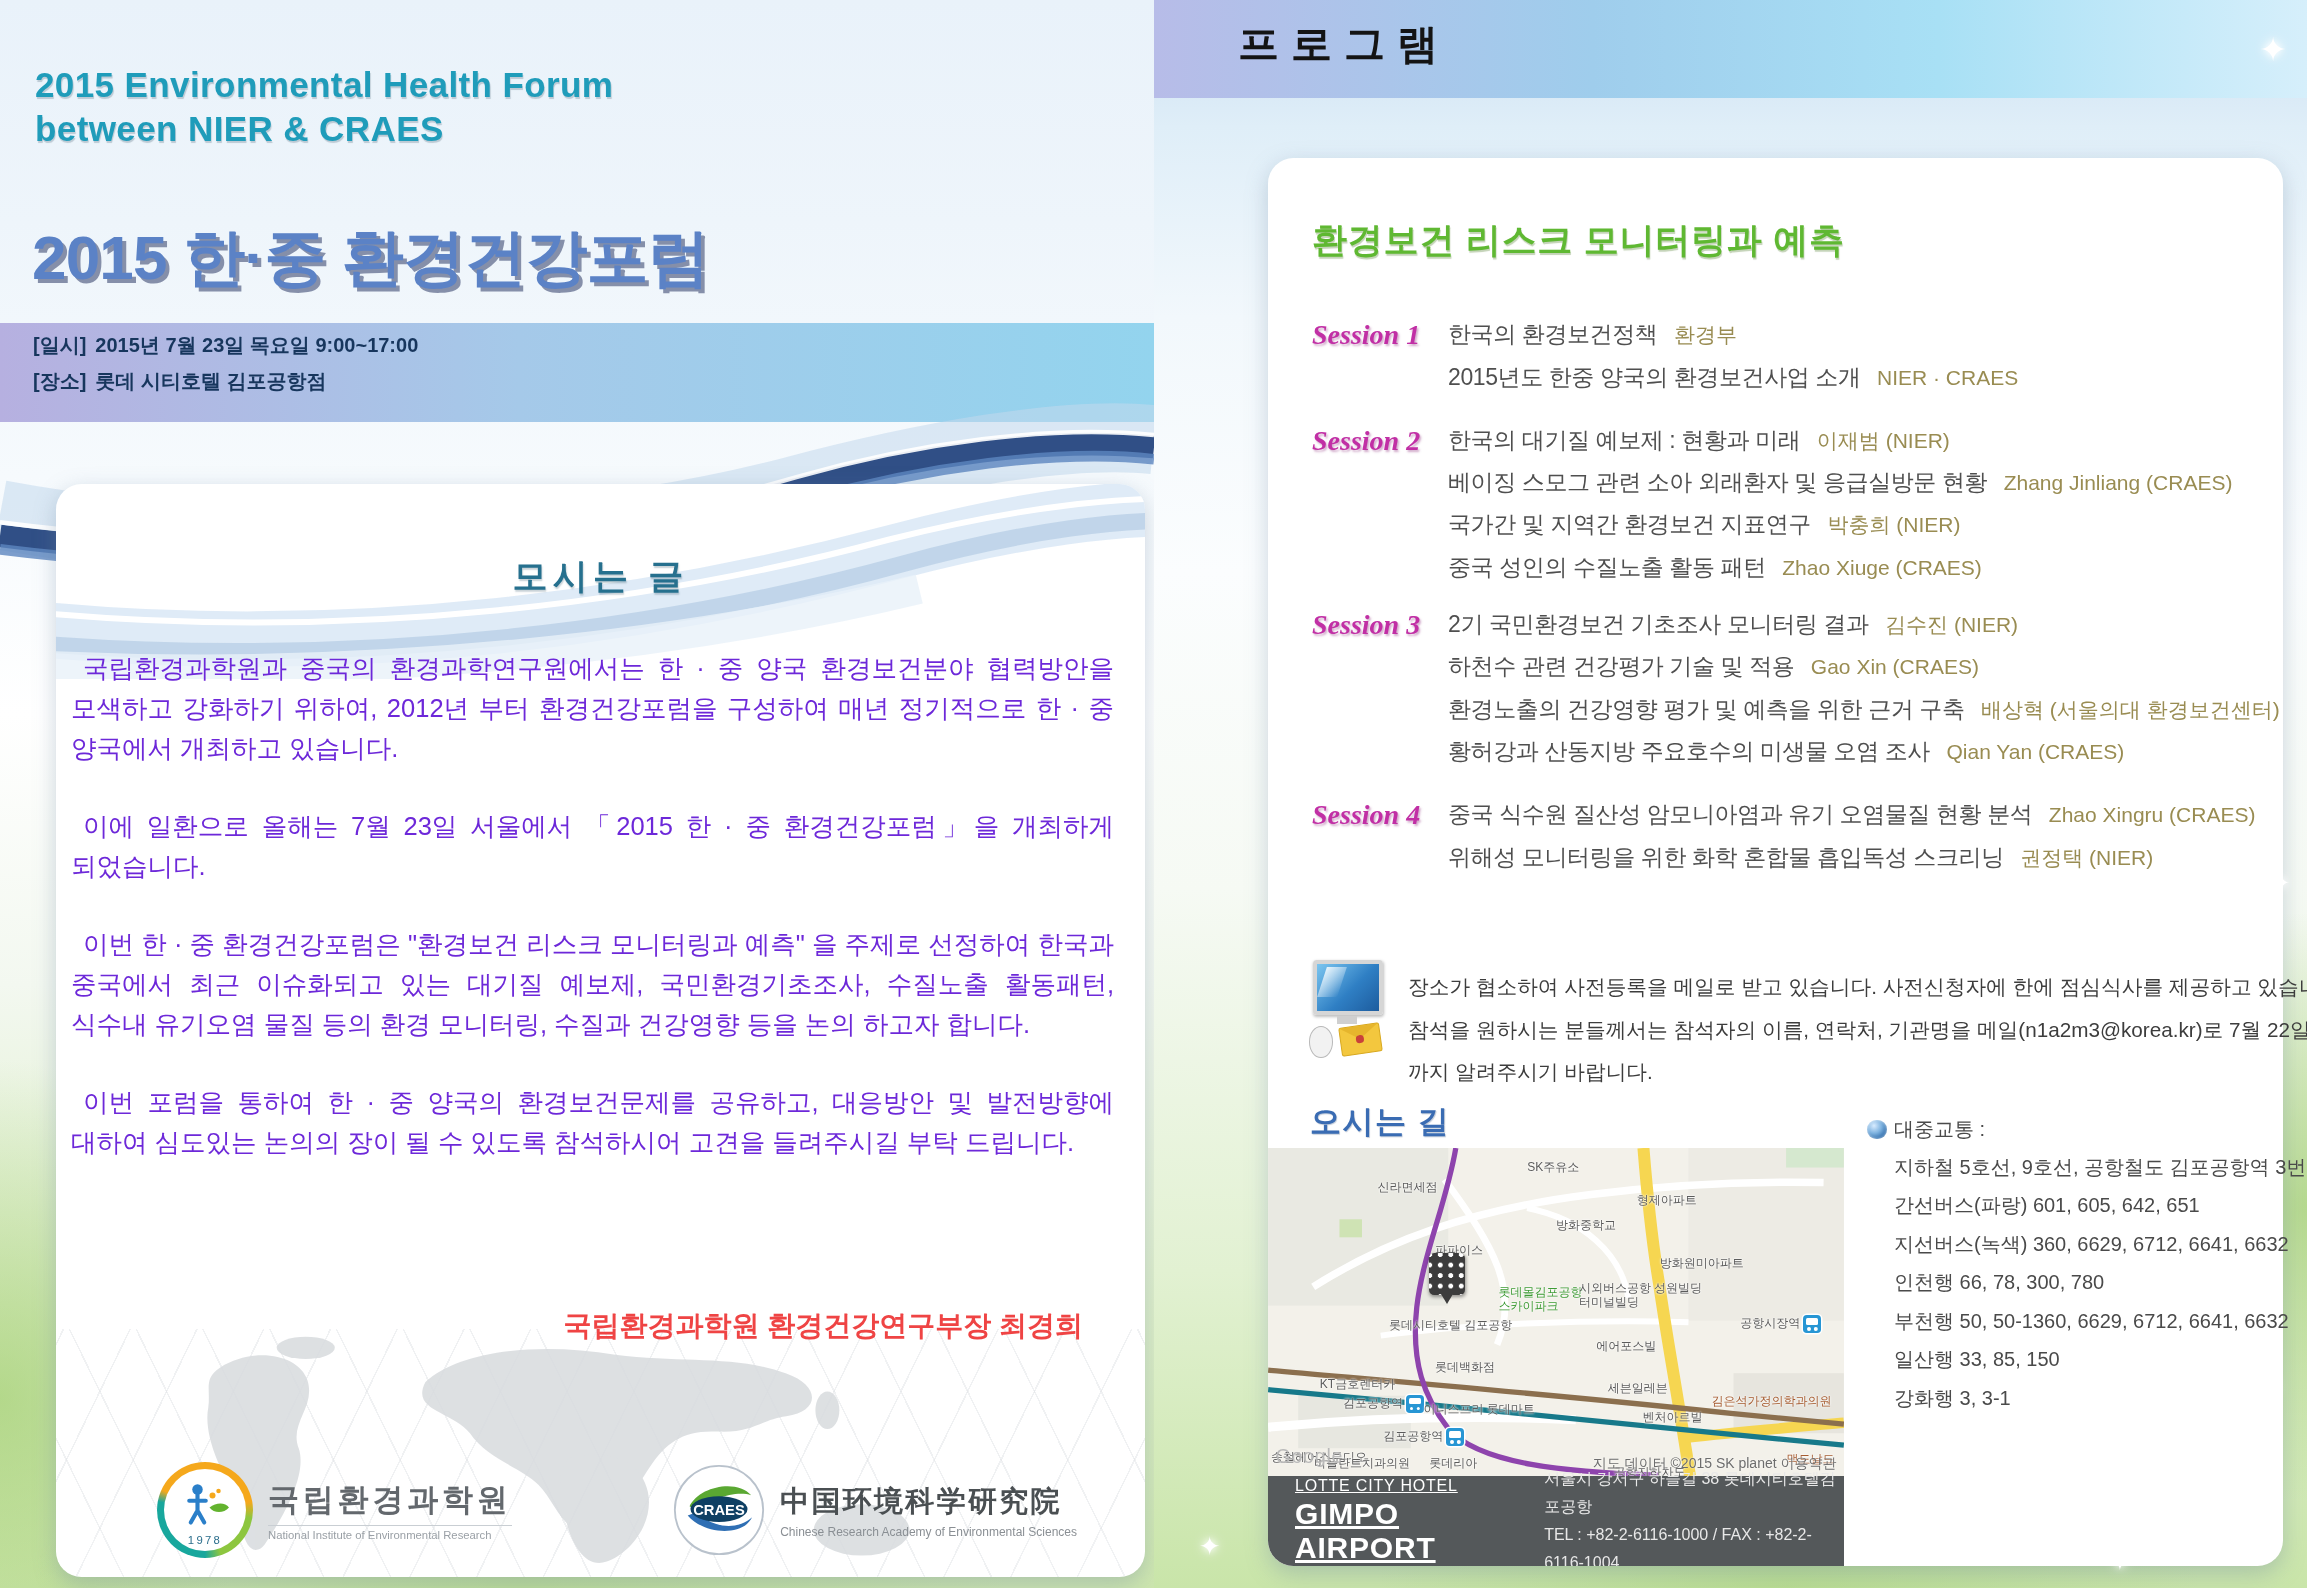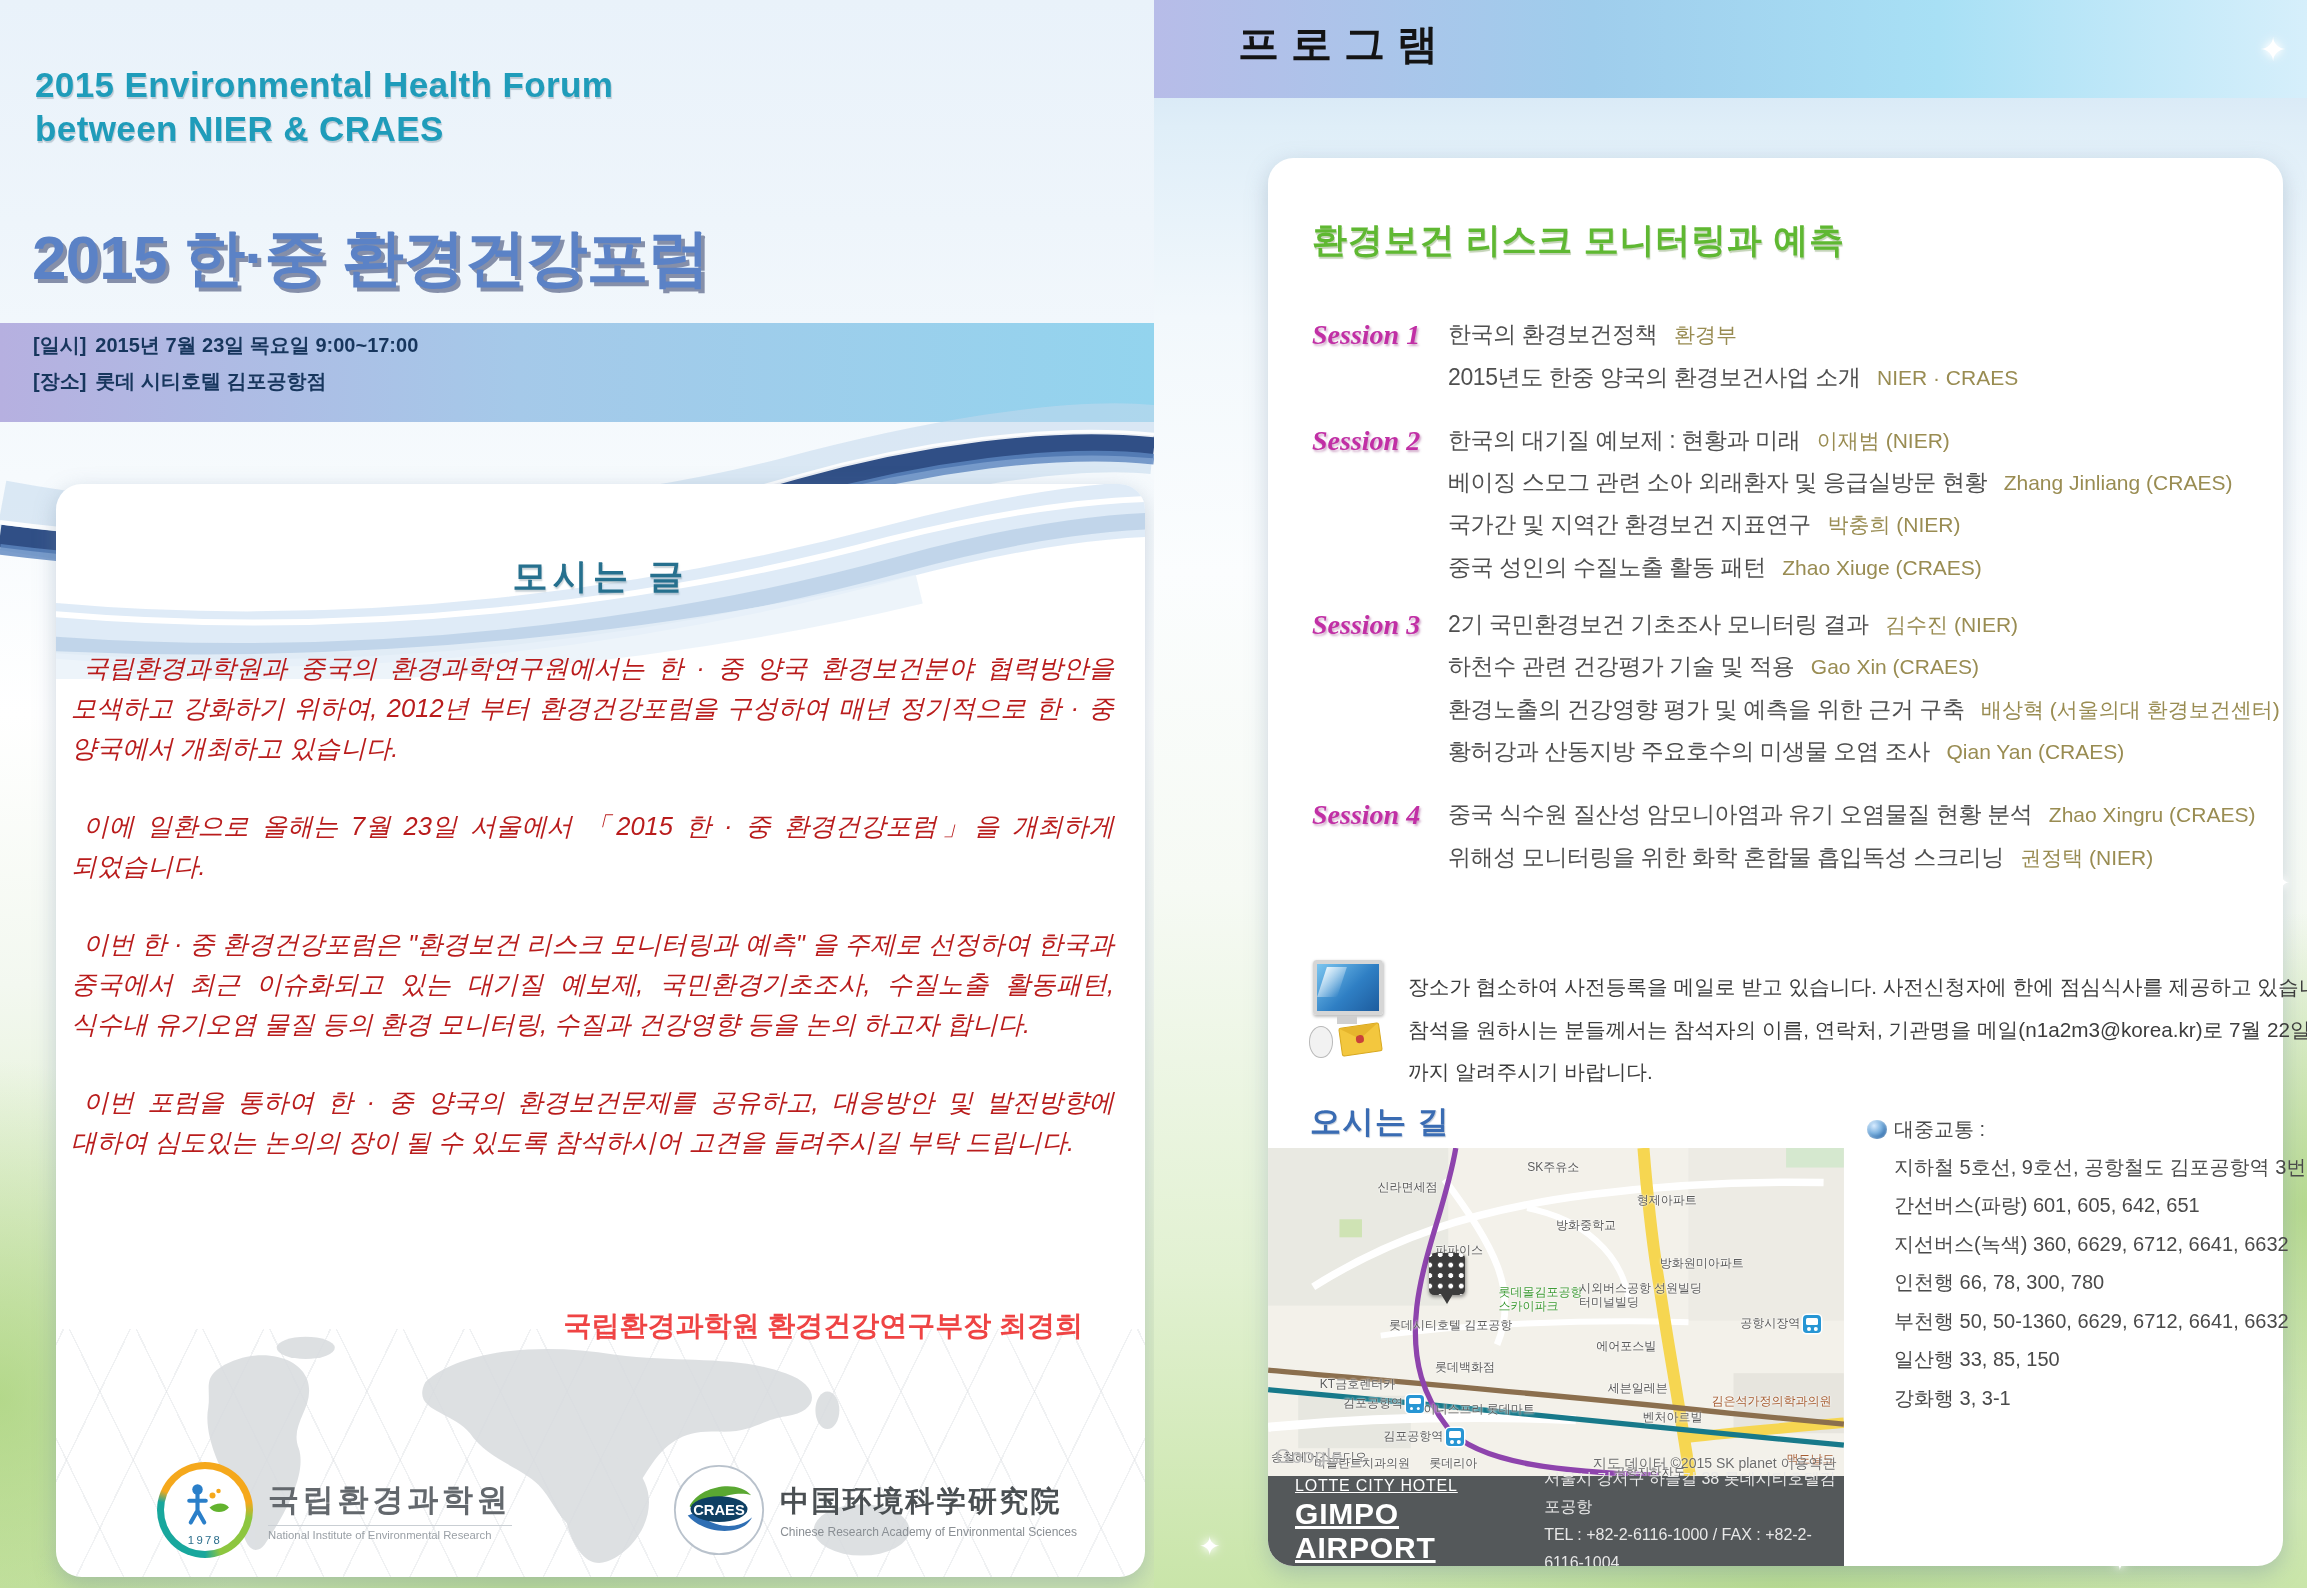--- a/index.html
+++ b/index.html
@@ -24,22 +24,22 @@
     background:linear-gradient(90deg,#b6b0e0 0%,#a5c9e9 45%,#93d4ee 100%);}
   .info-line{margin:7.5px 0 0 33px;font-size:20px;color:#17365d;font-weight:bold;line-height:1.45;}
   .info-line .lbl{margin-right:9px;}
   .swoosh{position:absolute;left:0;top:402px;z-index:1;}
   .card{background:#fff;border-radius:25.5px;box-shadow:0 7.5px 22.5px rgba(110,135,160,.35);}
   .left-card{position:absolute;left:56px;top:484px;width:1089px;height:1093px;z-index:2;overflow:hidden;}
   .card-swoosh{position:absolute;left:0;top:0;z-index:0;}
   .greeting-title{position:absolute;left:0;top:69px;width:100%;text-align:center;z-index:3;
     font-size:35px;font-weight:bold;color:#26708e;letter-spacing:5.3px;text-shadow:0.8px 1.5px 1.5px rgba(30,70,90,.25);}
   .paras{position:absolute;left:15px;top:164px;width:1050px;z-index:3;}
-  .paras p{margin:0 7px 38px 0;font-size:25.5px;line-height:1.57;color:#b91c1c;
-    text-align:justify;text-indent:12px;word-break:keep-all;font-style:italic;}
+  .paras p{margin:0 7px 38px 0;font-size:25.5px;line-height:1.57;color:#6d28d9;
+    text-align:justify;text-indent:12px;word-break:keep-all;}
   .signature{position:absolute;right:62px;top:823px;z-index:3;font-size:28px;font-weight:bold;color:#ef4444;}
   .worldmap{position:absolute;left:105px;top:845px;z-index:1;opacity:.85;}
   .checker{position:absolute;left:0;bottom:0;width:100%;height:248px;z-index:0;opacity:.5;
     background:
       repeating-linear-gradient(64deg, rgba(175,182,190,.35) 0 1.5px, transparent 1.5px 60px),
       repeating-linear-gradient(-64deg, rgba(175,182,190,.35) 0 1.5px, transparent 1.5px 60px);}
   .logos{position:absolute;left:101px;right:68px;bottom:10.5px;height:113px;z-index:4;
     display:flex;justify-content:space-between;align-items:center;}
   .logo{display:flex;align-items:center;gap:15px;}
   .nier-ring{position:relative;width:96px;height:96px;border-radius:50%;

